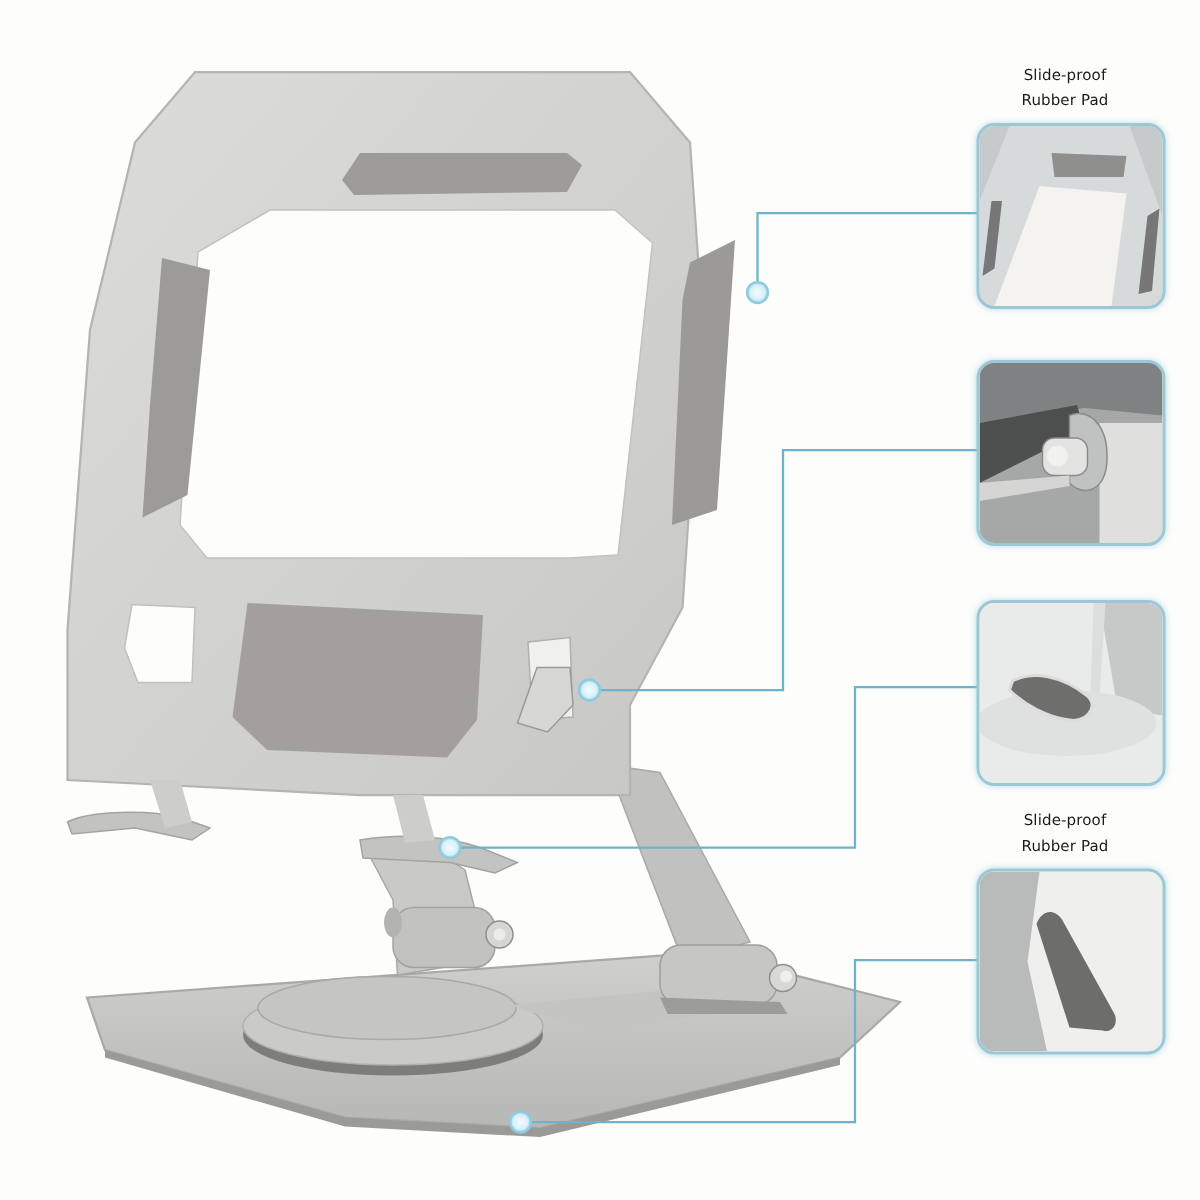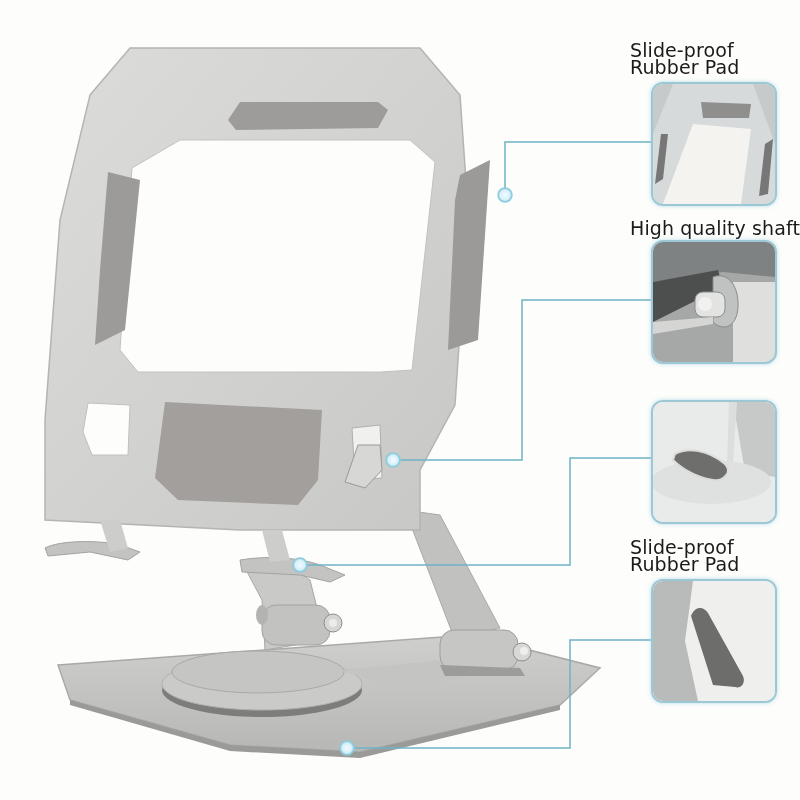--- a/index.html
+++ b/index.html
@@ -1,19 +1,19 @@
 <!DOCTYPE html>
 <html><head>
 <meta charset="utf-8">
 <style>
   html, body { margin:0; padding:0; }
   body { width:800px; height:800px; background:#fdfdfb; position:relative; overflow:hidden;
          font-family:"DejaVu Sans", sans-serif; }
   .stage { position:absolute; left:0; top:0; width:800px; height:800px; }
-  .label { position:absolute; color:#1a1a1a; font-size:19px; line-height:17px; 
+  .label { position:absolute; color:#1a1a1a; font-size:10px; line-height:17px; text-align:center;
            font-family:"DejaVu Sans", sans-serif; letter-spacing:0.1px; }
   .detail-box { position:absolute; width:122px; height:120px; border:2px solid #9cc8d6; border-radius:12px;
                 overflow:hidden; background:#eef1f1; box-shadow:0 0 4px rgba(140,200,220,0.6); }
   .detail-box svg { position:absolute; left:0; top:0; }
 </style>
 </head>
 <body>
 
 <div class="stage">
 
@@ -108,23 +108,20 @@
     <svg width="122" height="120" viewBox="0 0 122 120">
       <rect width="122" height="120" fill="#c6caca"></rect>
       <path d="M20 0 L100 0 L122 60 L122 120 L0 120 L0 50 Z" fill="#d7dada"></path>
       <path d="M48 18 L98 20 L96 34 L50 34 Z" fill="#8f8f8d"></path>
       <path d="M40 40 L98 45 L88 120 L10 120 Z" fill="#f4f3ef"></path>
       <path d="M8 50 L15 50 L10 95 L2 100 Z" fill="#777"></path>
       <path d="M112 60 L120 55 L115 110 L106 112 Z" fill="#777"></path>
     </svg>
   </div>
 
-  <div class="label" style="left:630px; top:220px; width:170px;">
-    <div>High quality shaft</div>
-  </div>
   <div class="detail-box" style="left:651px; top:240px;">
     <svg width="122" height="120" viewBox="0 0 122 120">
       <rect width="122" height="120" fill="#a6a8a8"></rect>
       <path d="M0 0 L122 0 L122 35 L70 30 L0 40 Z" fill="#7e8282"></path>
       <path d="M0 40 L65 28 L70 45 L0 80 Z" fill="#4d4f4f"></path>
       <path d="M80 40 L122 40 L122 120 L80 120 Z" fill="#dfe0de"></path>
       <path d="M60 35 C72 30 86 40 85 65 C84 85 70 90 60 80 Z" fill="#c0c2c2" stroke="#8a8c8c"></path>
       <rect x="42" y="50" width="30" height="25" rx="8" fill="#e3e4e2" stroke="#8a8c8c"></rect>
       <circle cx="52" cy="62" r="7" fill="#f1f1ef"></circle>
       <path d="M0 80 L60 75 L60 82 L0 92 Z" fill="#d5d6d4"></path>

